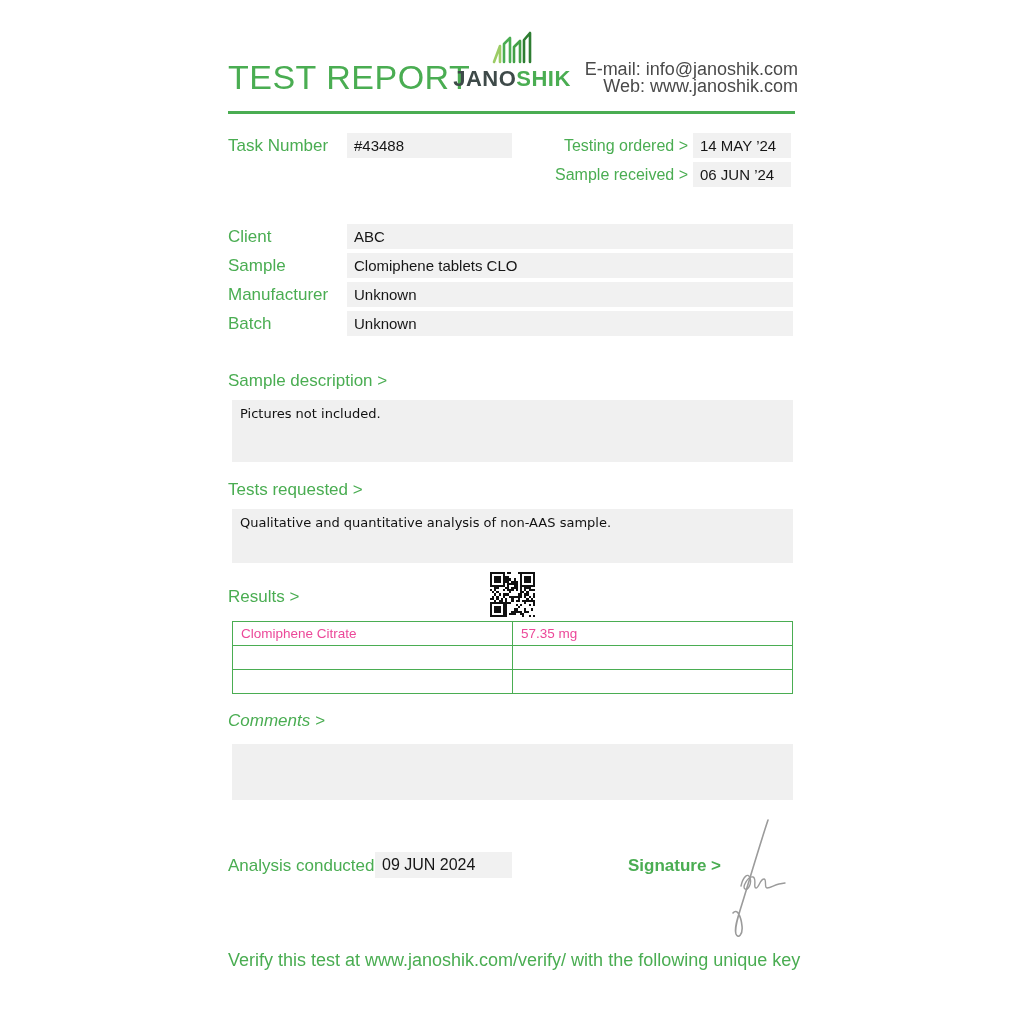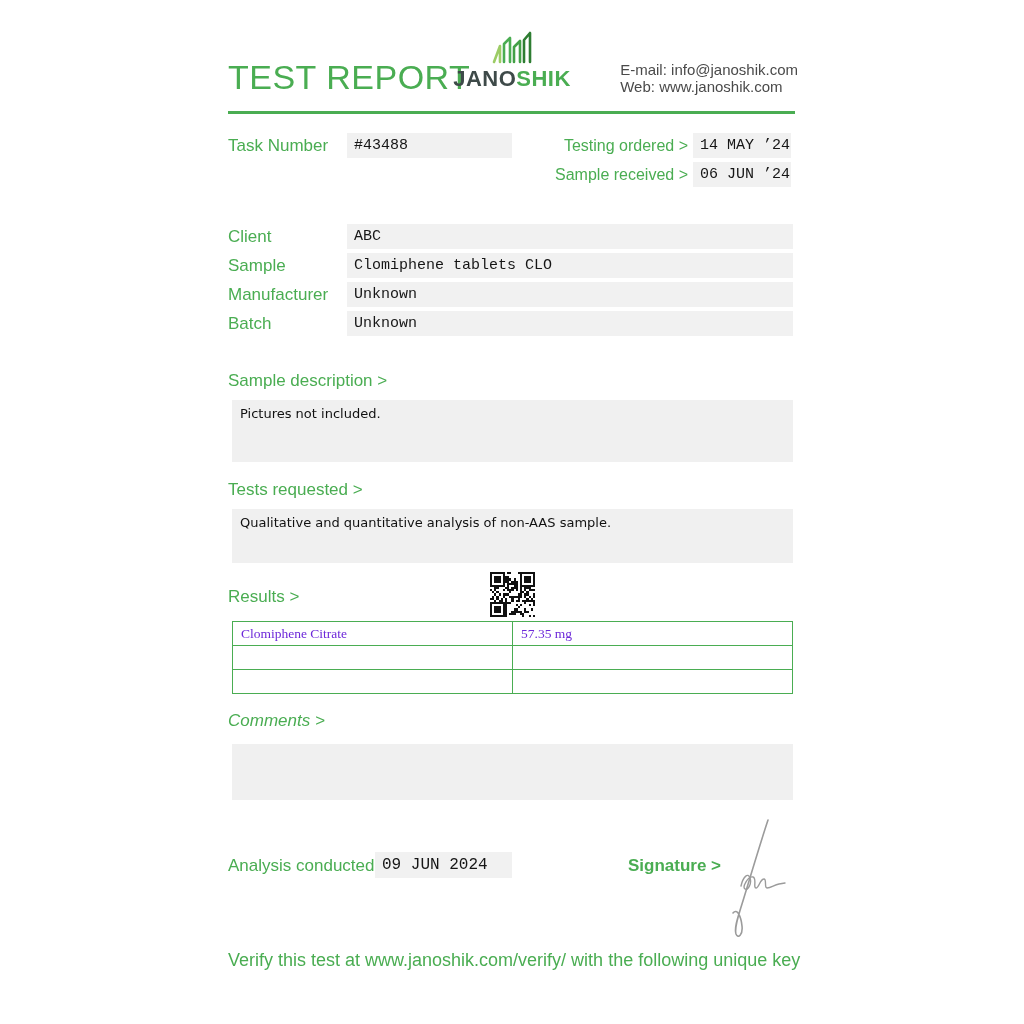--- a/index.html
+++ b/index.html
@@ -20,28 +20,28 @@
   }
   .abs{position:absolute;}
 
   
   .title{left:228px;top:58px;font-size:34px;color:var(--green);letter-spacing:.5px;}
   .logo{left:452px;top:31px;width:120px;text-align:center;}
   .logo-icon{display:block;margin:0 auto;}
   .logo-text{font-size:22px;font-weight:700;letter-spacing:.5px;margin-top:1px;}
   .logo-jano{color:#3e4a49;}
   .logo-shik{color:var(--green);}
-  .contact{right:226px;top:61px;text-align:left;font-size:15px;color:#4a4a4a;line-height:17px;}
+  .contact{right:226px;top:61px;text-align:right;font-size:18px;color:#4a4a4a;line-height:17px;}
   .divider{left:228px;top:111px;width:567px;height:3px;background:var(--green);}
 
   
   .glabel{font-size:17px;color:var(--green);white-space:nowrap;}
   .vbox{
     background:var(--box);
-    font-family:Liberation Mono, monospace;
+    font-family:Liberation Sans, sans-serif;
     font-size:15px;color:var(--ink);
     line-height:25px;height:25px;
     padding-left:7px;white-space:nowrap;overflow:hidden;
   }
   .bigbox{
     background:#f0f0f0;
     font-family:"DejaVu Sans",sans-serif;
     font-size:13px;color:#111;
     padding:6px 8px;
   }
@@ -66,22 +66,22 @@
   .results-label{left:228px;top:587px;}
   .qr{left:490px;top:572px;width:45px;height:45px;}
   .results-table{
     left:232px;top:621px;width:561px;
     border-collapse:collapse;table-layout:fixed;
   }
   .results-table td{
     border:1.5px solid var(--green);
     height:24px;
     padding:0 4px 0 8px;
-    font-family:Liberation Serif, serif;
-    font-size:13.5px;color:#6d28d9;
+    font-family:Liberation Sans, sans-serif;
+    font-size:13.5px;color:#ec4899;
     white-space:nowrap;overflow:hidden;
   }
   .comments-label{left:228px;top:711px;font-style:italic;}
   .comments-box{left:232px;top:744px;width:561px;height:56px;}
 
   
   .analysis-label{left:228px;top:856px;}
   .analysis-value{left:375px;top:852px;width:137px;height:26px;line-height:26px;font-size:16px;}
   .signature-label{left:628px;top:856px;font-weight:bold;}
   .signature{left:708px;top:816px;}

